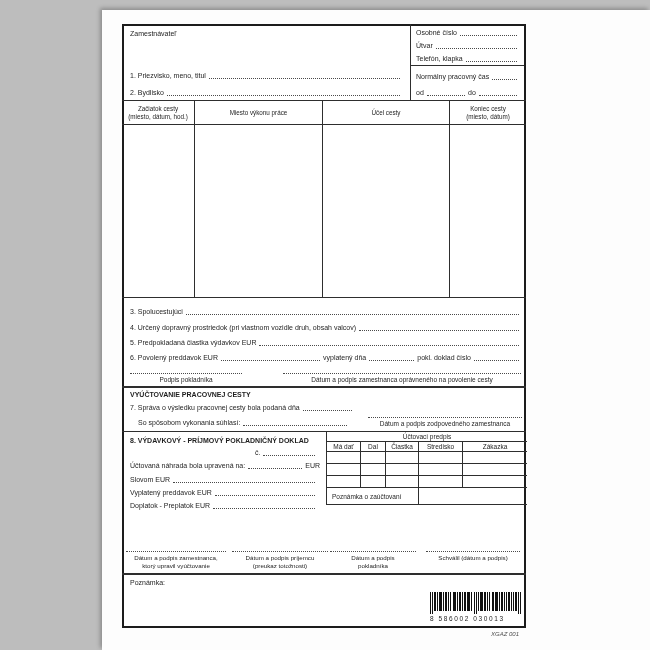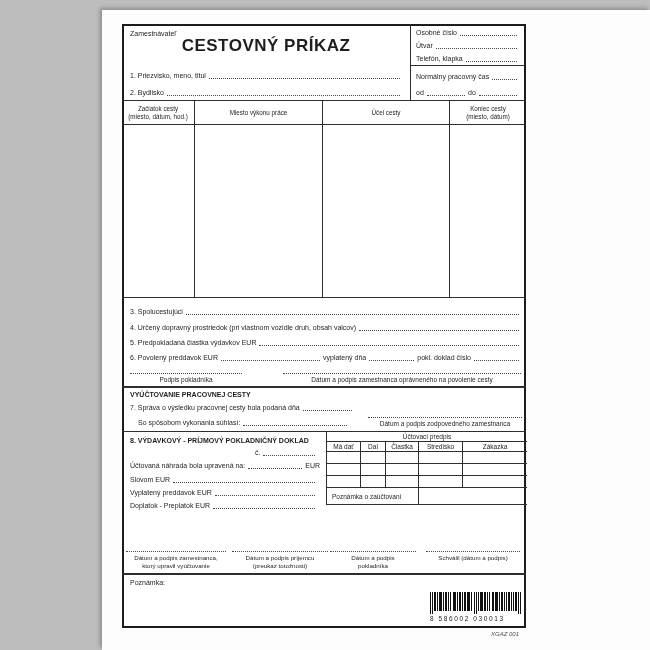--- a/index.html
+++ b/index.html
@@ -46,21 +46,20 @@
   .footer-code{position:absolute;left:491px;top:631px;font-size:6px;font-style:italic;color:#4e4e4e;white-space:nowrap;}
 </style>
 </head>
 <body>
 
 <div id="canvas">
   <div class="page"></div>
   <div class="form-border"></div>
 
   <div class="abs t7" style="left:130px;top:29px;">Zamestnávateľ</div>
-  <div class="abs title" style="left:122px;top:36px;width:288px;">CESTOVNÝ PRÍKAZ</div>
 
   <div class="row" style="left:130px;top:71px;width:273px;">
     <span class="lbl">1. Priezvisko, meno, titul</span>
     <span class="dots"></span>
   </div>
   <div class="row" style="left:130px;top:88px;width:273px;">
     <span class="lbl">2. Bydlisko</span>
     <span class="dots"></span>
   </div>
 

